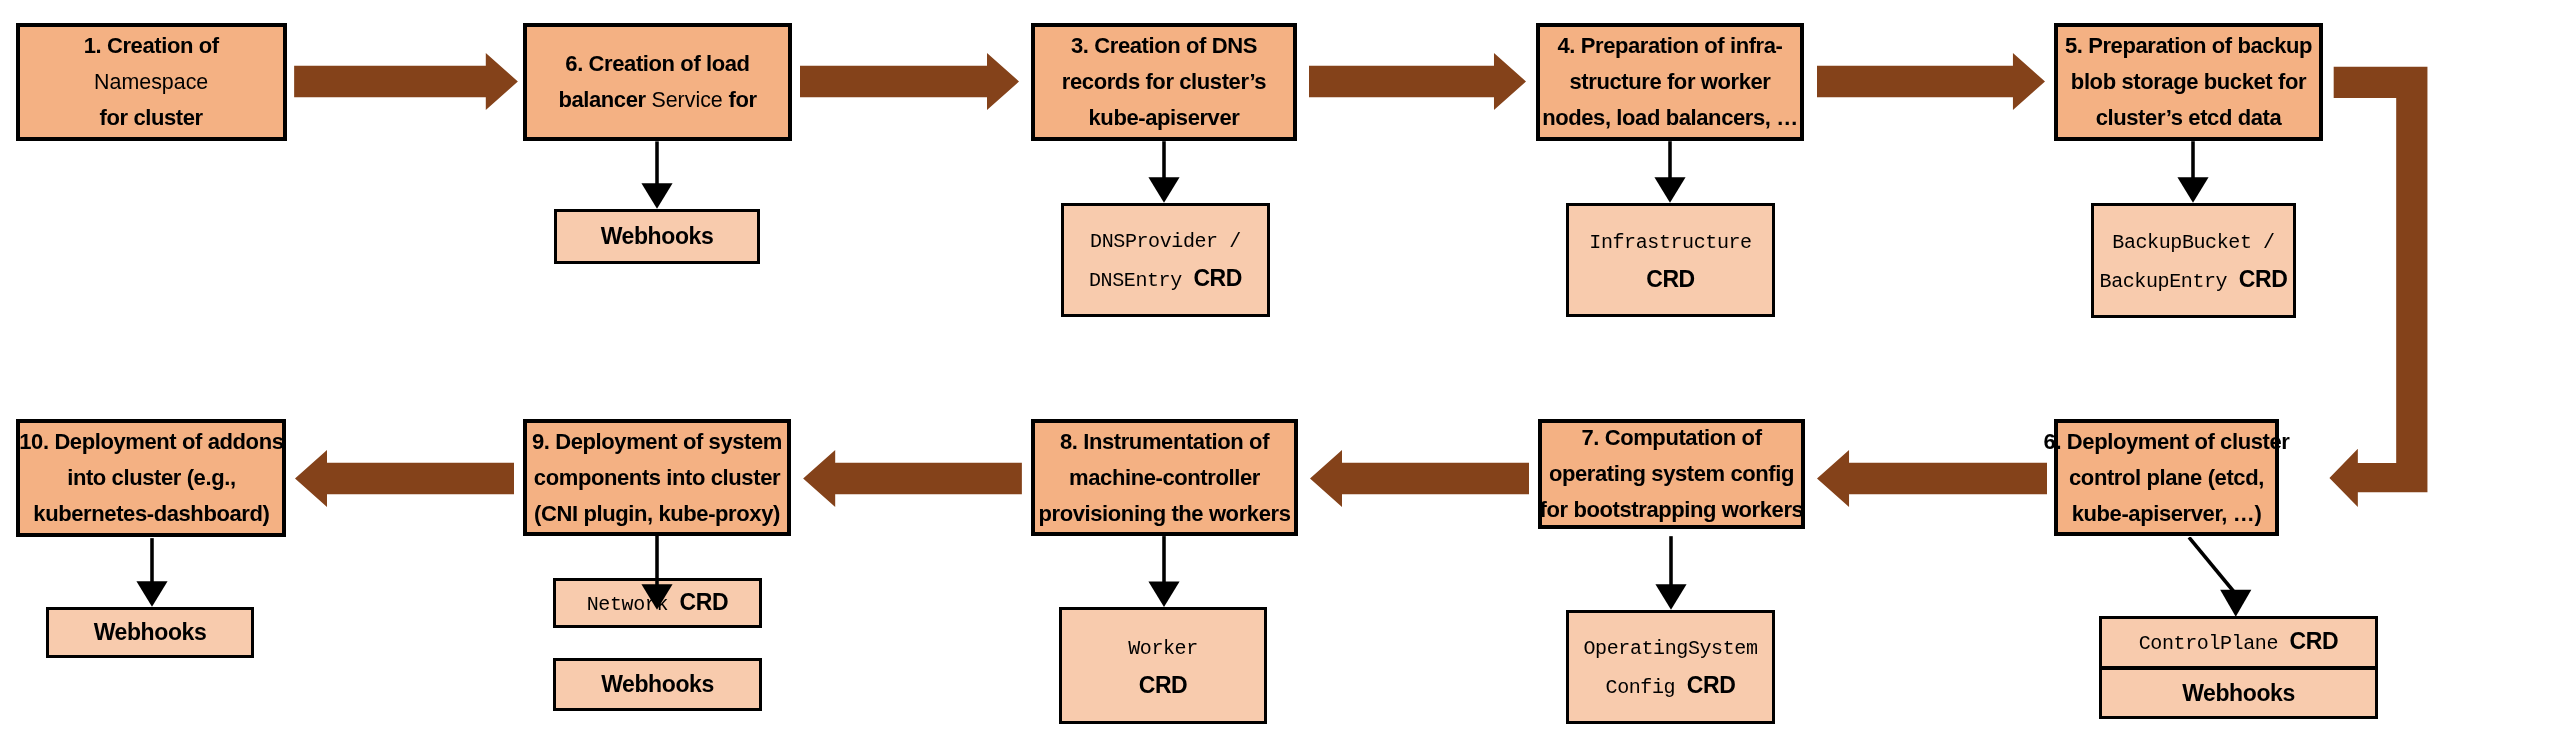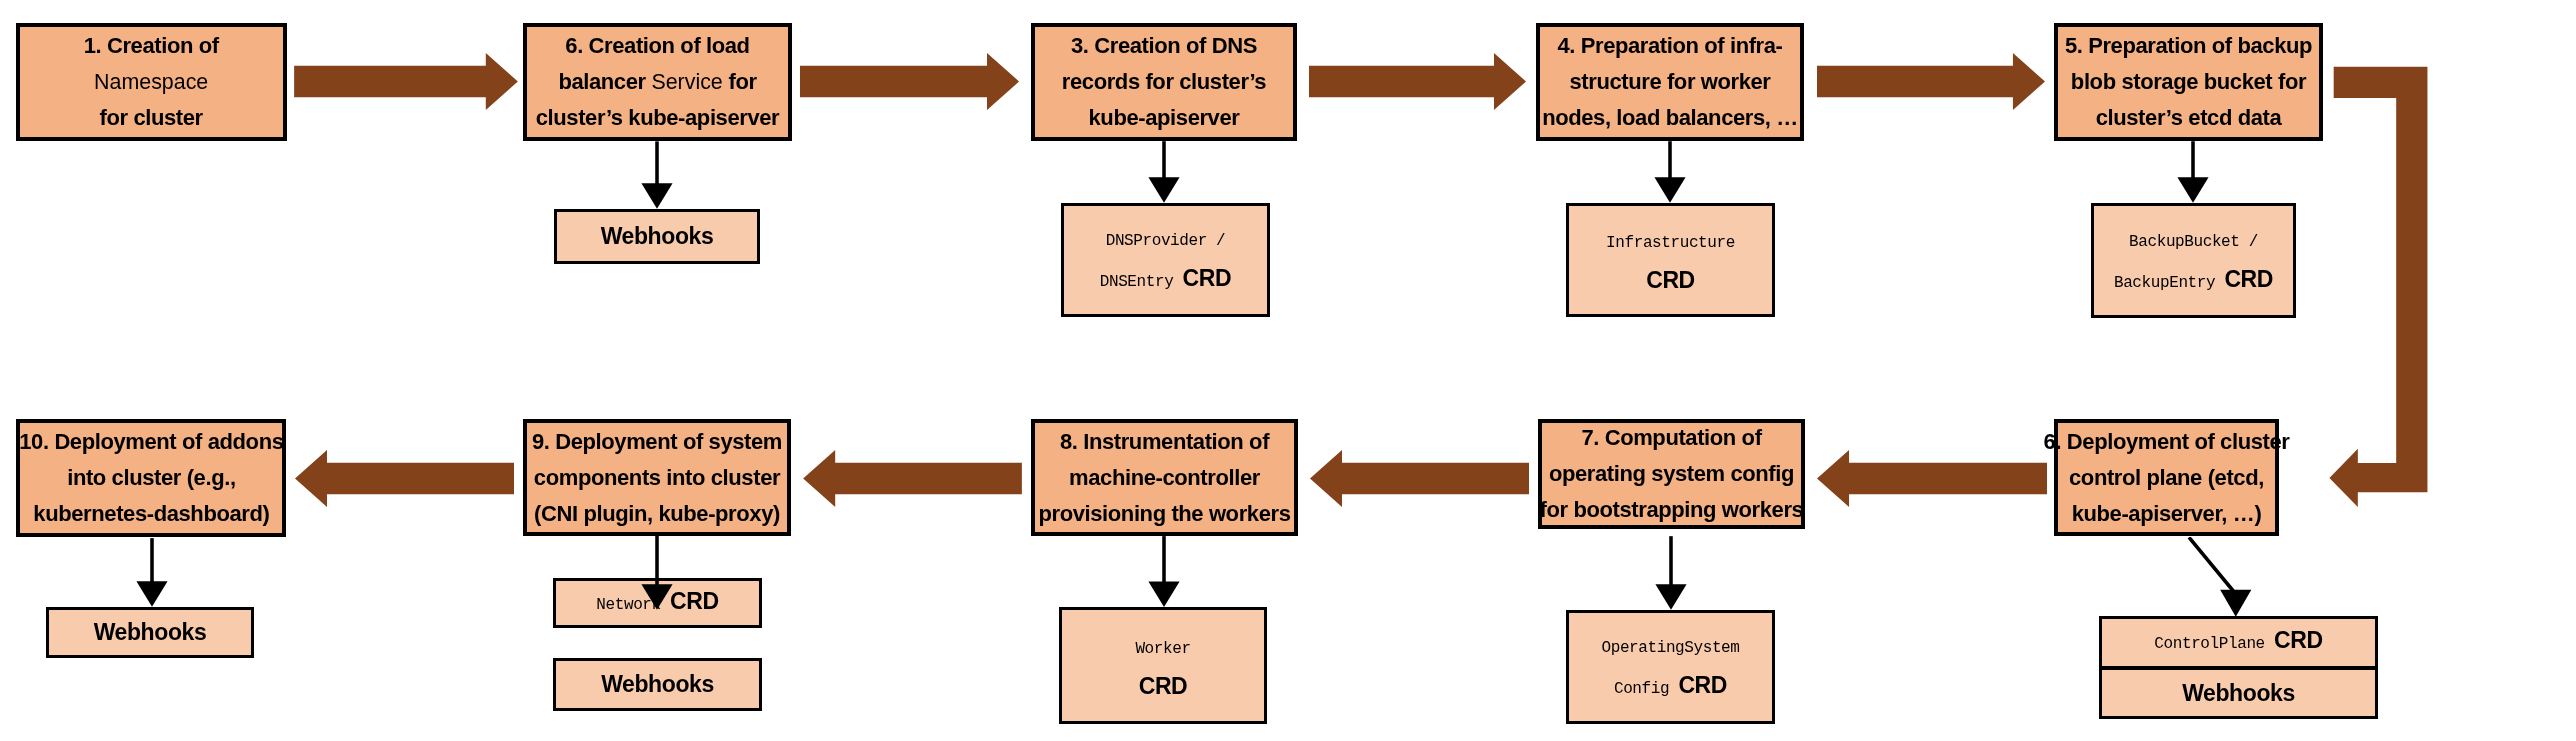--- a/index.html
+++ b/index.html
@@ -7,41 +7,40 @@
        font-family:"Liberation Sans",sans-serif;color:#000;}
   .canvas{position:absolute;left:0;top:0;width:2576px;height:742px;}
   .box{position:absolute;box-sizing:border-box;display:flex;flex-direction:column;
        justify-content:center;align-items:center;text-align:center;}
   .main{background:var(--step-fill,#F4B183);border:4.3px solid var(--border,#000);}
   .main .bline{font-size:22px;font-weight:bold;letter-spacing:-0.4px;line-height:36px;white-space:nowrap;}
   .main .mono{font-family:Liberation Sans, sans-serif;font-size:21.4px;font-weight:normal;letter-spacing:0;}
   .child{background:var(--child-fill,#F8CBAD);border:3.6px solid var(--border,#000);
          font-weight:bold;font-size:23px;}
   .child .cline{line-height:37px;white-space:nowrap;letter-spacing:-0.4px;}
-  .child .mono{font-family:"Liberation Mono",monospace;font-size:16px;font-weight:normal;}
+  .child .mono{font-family:"Liberation Mono",monospace;font-size:20px;font-weight:normal;}
   svg{position:absolute;display:block;}
   .flow polygon{fill:var(--flow-arrow,#84421A);}
   .thin rect,.thin polygon{fill:var(--connector,#000);}
   .thin line{stroke:var(--connector,#000);}
 </style>
 </head>
 <body>
 
 <div class="canvas">
 
   <div class="box main" style="left:15.7px;top:23px;width:271px;height:118px">
     <div class="bline"><span>1. Creation of</span></div>
     <div class="bline"><span class="mono">Namespace</span></div>
     <div class="bline"><span>for cluster</span></div>
   </div>
 
   <div class="box main" style="left:523px;top:23px;width:269px;height:118px">
     <div class="bline"><span>6. Creation of load</span></div>
     <div class="bline"><span>balancer </span><span class="mono">Service</span><span> for</span></div>
-    <div class="bline"><span>cluster’s kube-apiserver</span></div>
   </div>
 
   <div class="box main" style="left:1031px;top:23px;width:266px;height:118px">
     <div class="bline"><span>3. Creation of DNS</span></div>
     <div class="bline"><span>records for cluster’s</span></div>
     <div class="bline"><span>kube-apiserver</span></div>
   </div>
 
   <div class="box main" style="left:1536px;top:23px;width:268px;height:118px">
     <div class="bline"><span>4. Preparation of infra-</span></div>

